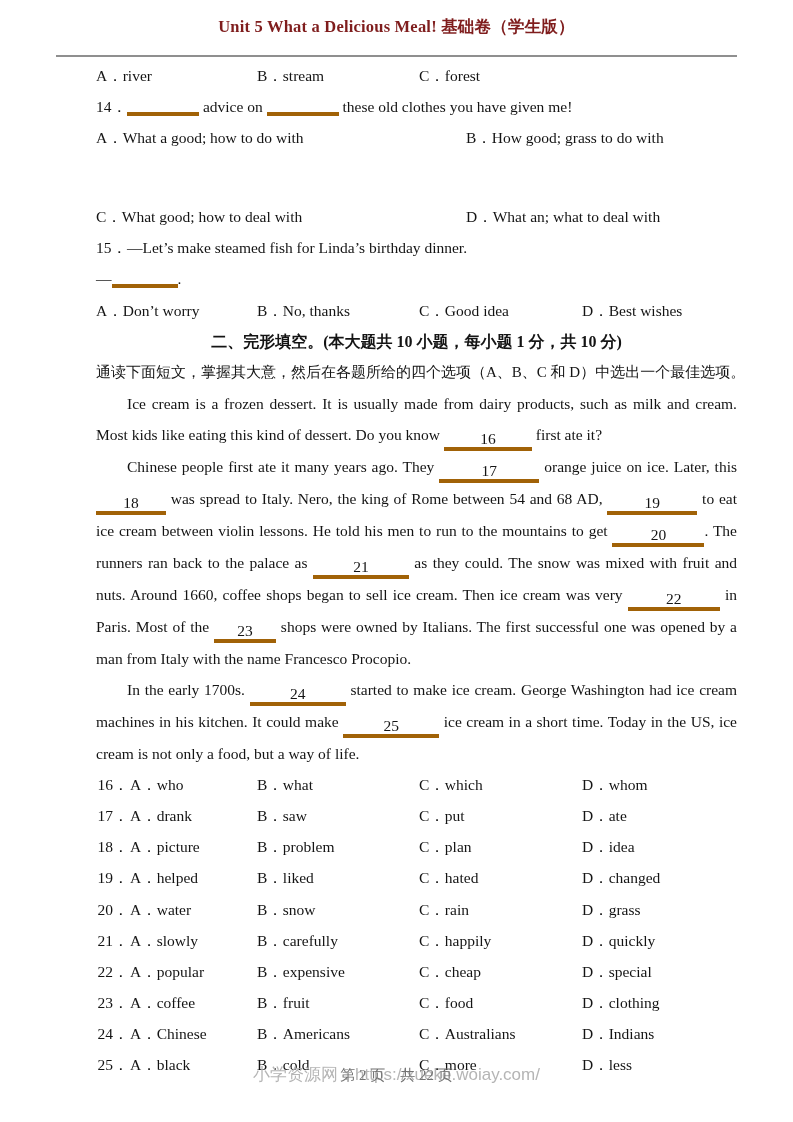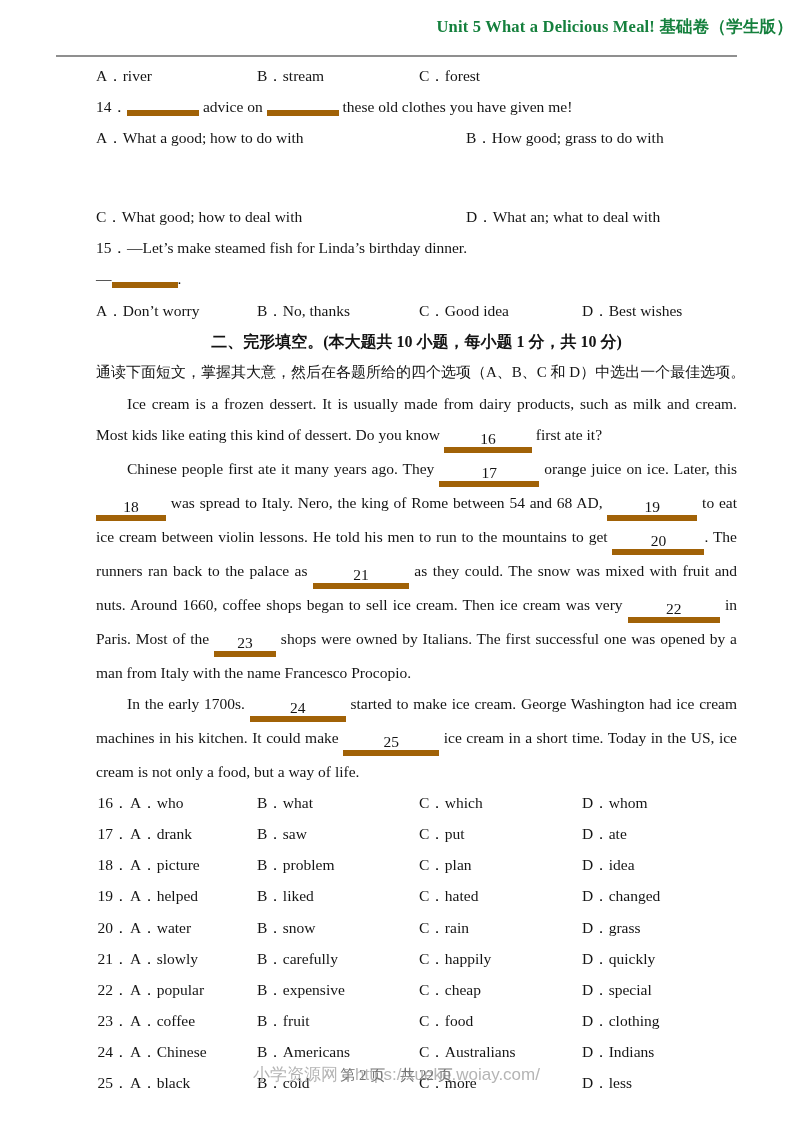--- a/index.html
+++ b/index.html
@@ -34,21 +34,21 @@
   .sec-head { font-weight:bold; font-size:16px;text-align:center; }
   .instruction { font-size:15px; }
   .para {
     margin:0;
     text-align:justify;
     text-indent:2em;
     line-height:31.1px;
   }
   .blank {
     display:inline-block;
-    border-bottom:6px solid #a16207;
+    border-bottom:4px solid #a16207;
     height:19px; line-height:21px;
     text-align:center;
     vertical-align:-4px;
     text-indent:0;
   }
   .qnum { display:inline-block; width:34px;text-align:center; }
   .footer { position:absolute; left:0; right:0; top:1063px; height:30px; }
   .watermark {
     position:absolute; left:0; width:100%; top:0;
     text-align:center;
@@ -61,21 +61,21 @@
     text-align:center;
     font-size:15px;
     color:#737373;
   }
 </style>
 </head>
 <body>
 
 <div class="page">
 
-  <div class="title" style="color: #15803d; text-align: right;">Unit 5 What a Delicious Meal! 基础卷（学生版）</div>
+  <div class="title" style="color: #7f1d1d;">Unit 5 What a Delicious Meal! 基础卷（学生版）</div>
   <div class="rule"></div>
 
   <div class="content">
     <div class="grid g4" id="q13-row">
         <div>A．river</div>
         <div>B．stream</div>
         <div>C．forest</div>
       </div>
 
     <div class="line" id="q14-stem">14．<span class="blank" style="width: 72px;"></span> advice on <span class="blank" style="width: 72px;"></span> these old clothes you have given me!</div>

